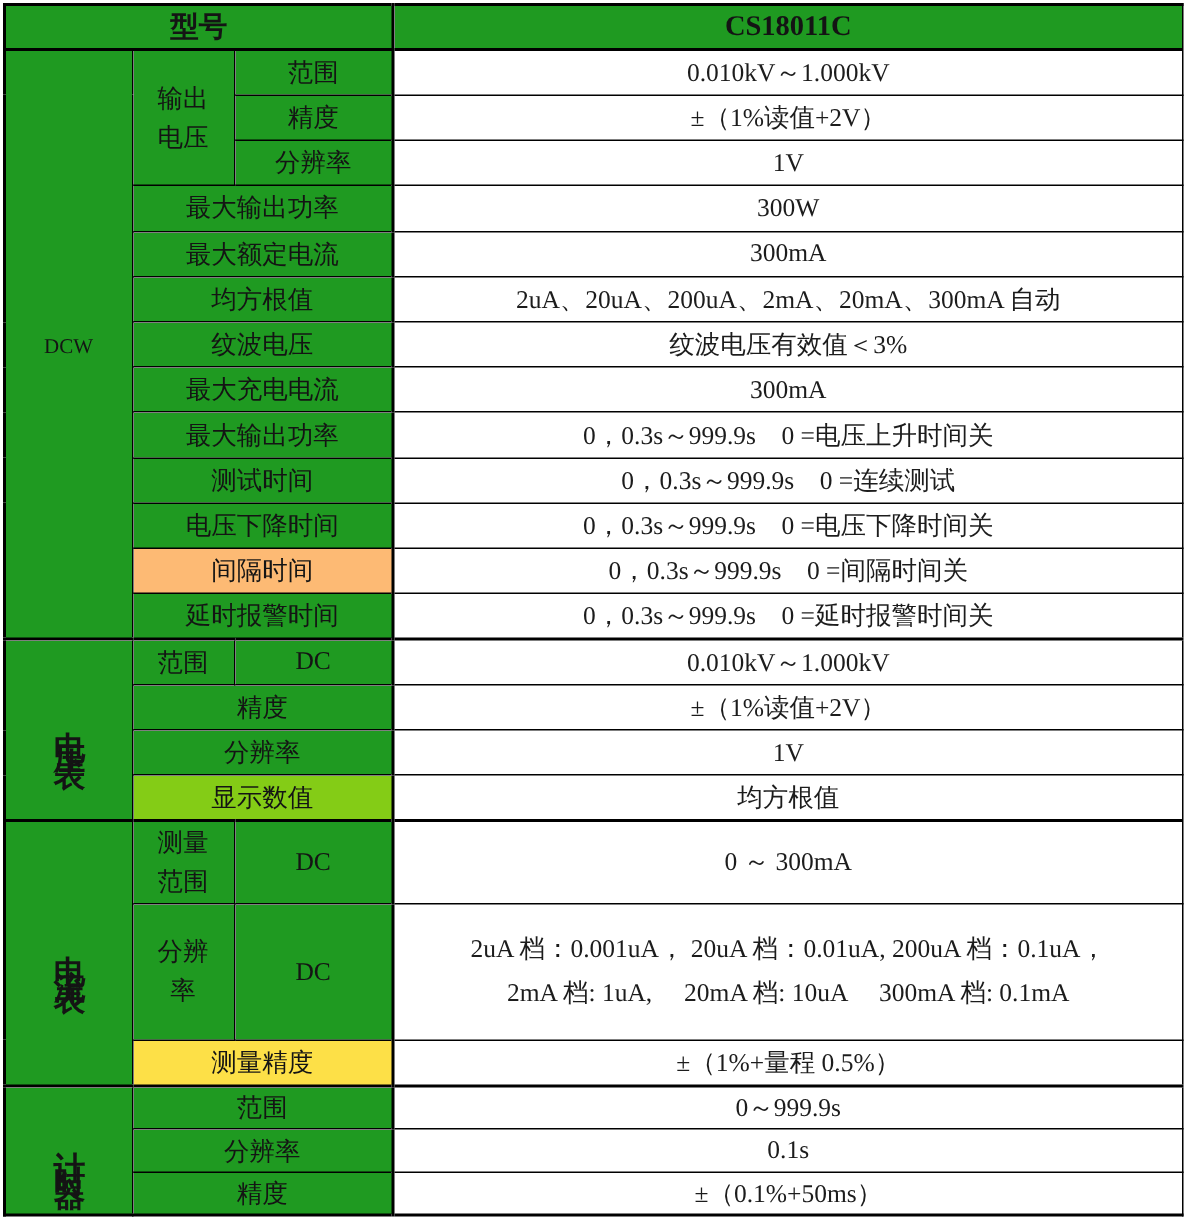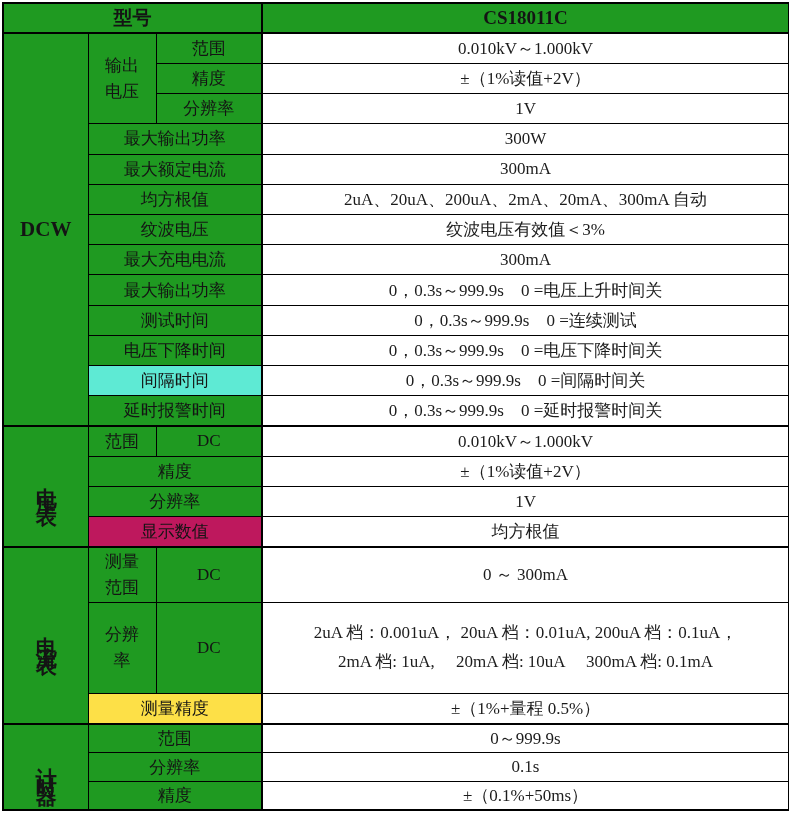--- a/index.html
+++ b/index.html
@@ -6,21 +6,21 @@
   body{width:789px;height:813px;overflow:hidden;
        font-family:"Liberation Serif","DejaVu Serif",serif;}
   .page{padding:2px 1px 2px 2px;border-radius:32px;}
   table{border-collapse:collapse;table-layout:fixed;width:786px;height:809px;}
   td{border:1px solid #000;text-align:center;vertical-align:middle;
      color:#1c1c1c;font-size:17px;padding:1px 3px;overflow:hidden;}
   td.g{background:#1f9a21;color:#141414;}
   td.v{border-left:2px solid #000;background:#ffffff;}
   tr.hdr td{border-bottom:2px solid #000;font-weight:bold;font-size:19px;}
   tr.secTop td{border-top:2px solid #000;}
-  .dcw{font-weight:bold;font-size:21px;font-family:"Liberation Serif","DejaVu Serif",serif;}
+  .dcw{font-weight:normal;font-size:14px;font-family:"Liberation Serif","DejaVu Serif",serif;}
   .vert{display:inline-block;writing-mode:vertical-lr;text-orientation:upright;
         font-weight:bold;font-size:21px;letter-spacing:9px;line-height:1;}
   .wrap2{display:inline-block;width:2.3em;word-break:break-all;line-height:1.5;}
   .res-line{line-height:1.7;}
   table{border:2px solid #000;}
 </style>
 </head>
 <body>
 
 <div class="page">
@@ -79,21 +79,21 @@
   </tr>
   <tr style="height:30px">
     <td class="g" colspan="2" style="background: rgb(31, 154, 33);"><span>测试时间</span></td>
     <td class="v"><span>0，0.3s～999.9s　0 =连续测试</span></td>
   </tr>
   <tr style="height:30px">
     <td class="g" colspan="2" style="background: rgb(31, 154, 33); margin-top: 36px;"><span>电压下降时间</span></td>
     <td class="v"><span>0，0.3s～999.9s　0 =电压下降时间关</span></td>
   </tr>
   <tr style="height:30px">
-    <td class="g" colspan="2" style="background: #5eead4;"><span>间隔时间</span></td>
+    <td class="g" colspan="2" style="background: #fdba74;"><span>间隔时间</span></td>
     <td class="v"><span>0，0.3s～999.9s　0 =间隔时间关</span></td>
   </tr>
   <tr style="height:30px">
     <td class="g" colspan="2" style="background: rgb(31, 154, 33); margin-top: 16px;"><span>延时报警时间</span></td>
     <td class="v"><span>0，0.3s～999.9s　0 =延时报警时间关</span></td>
   </tr>
 
   <tr class="secTop" style="height:30px">
     <td class="g" rowspan="4" style="background: rgb(31, 154, 33);"><span class="vert">电压表</span></td>
     <td class="g" style="background: rgb(31, 154, 33);"><span>范围</span></td>
@@ -102,21 +102,21 @@
   </tr>
   <tr style="height:30px">
     <td class="g" colspan="2" style="background: rgb(31, 154, 33);"><span>精度</span></td>
     <td class="v"><span>±（1%读值+2V）</span></td>
   </tr>
   <tr style="height:30px">
     <td class="g" colspan="2" style="background: rgb(31, 154, 33);"><span>分辨率</span></td>
     <td class="v"><span>1V</span></td>
   </tr>
   <tr style="height:30px">
-    <td class="g" colspan="2" style="background: #be185d;"><span>显示数值</span></td>
+    <td class="g" colspan="2" style="background: #84cc16;"><span>显示数值</span></td>
     <td class="v"><span>均方根值</span></td>
   </tr>
 
   <tr class="secTop" style="height:55px">
     <td class="g" rowspan="3" style="background: rgb(31, 154, 33);"><span class="vert">电流表</span></td>
     <td class="g" style="background: rgb(31, 154, 33);"><span class="wrap2">测量范围</span></td>
     <td class="g" style="background: rgb(31, 154, 33);"><span>DC</span></td>
     <td class="v"><span>0 ～ 300mA</span></td>
   </tr>
   <tr style="height:90px">

